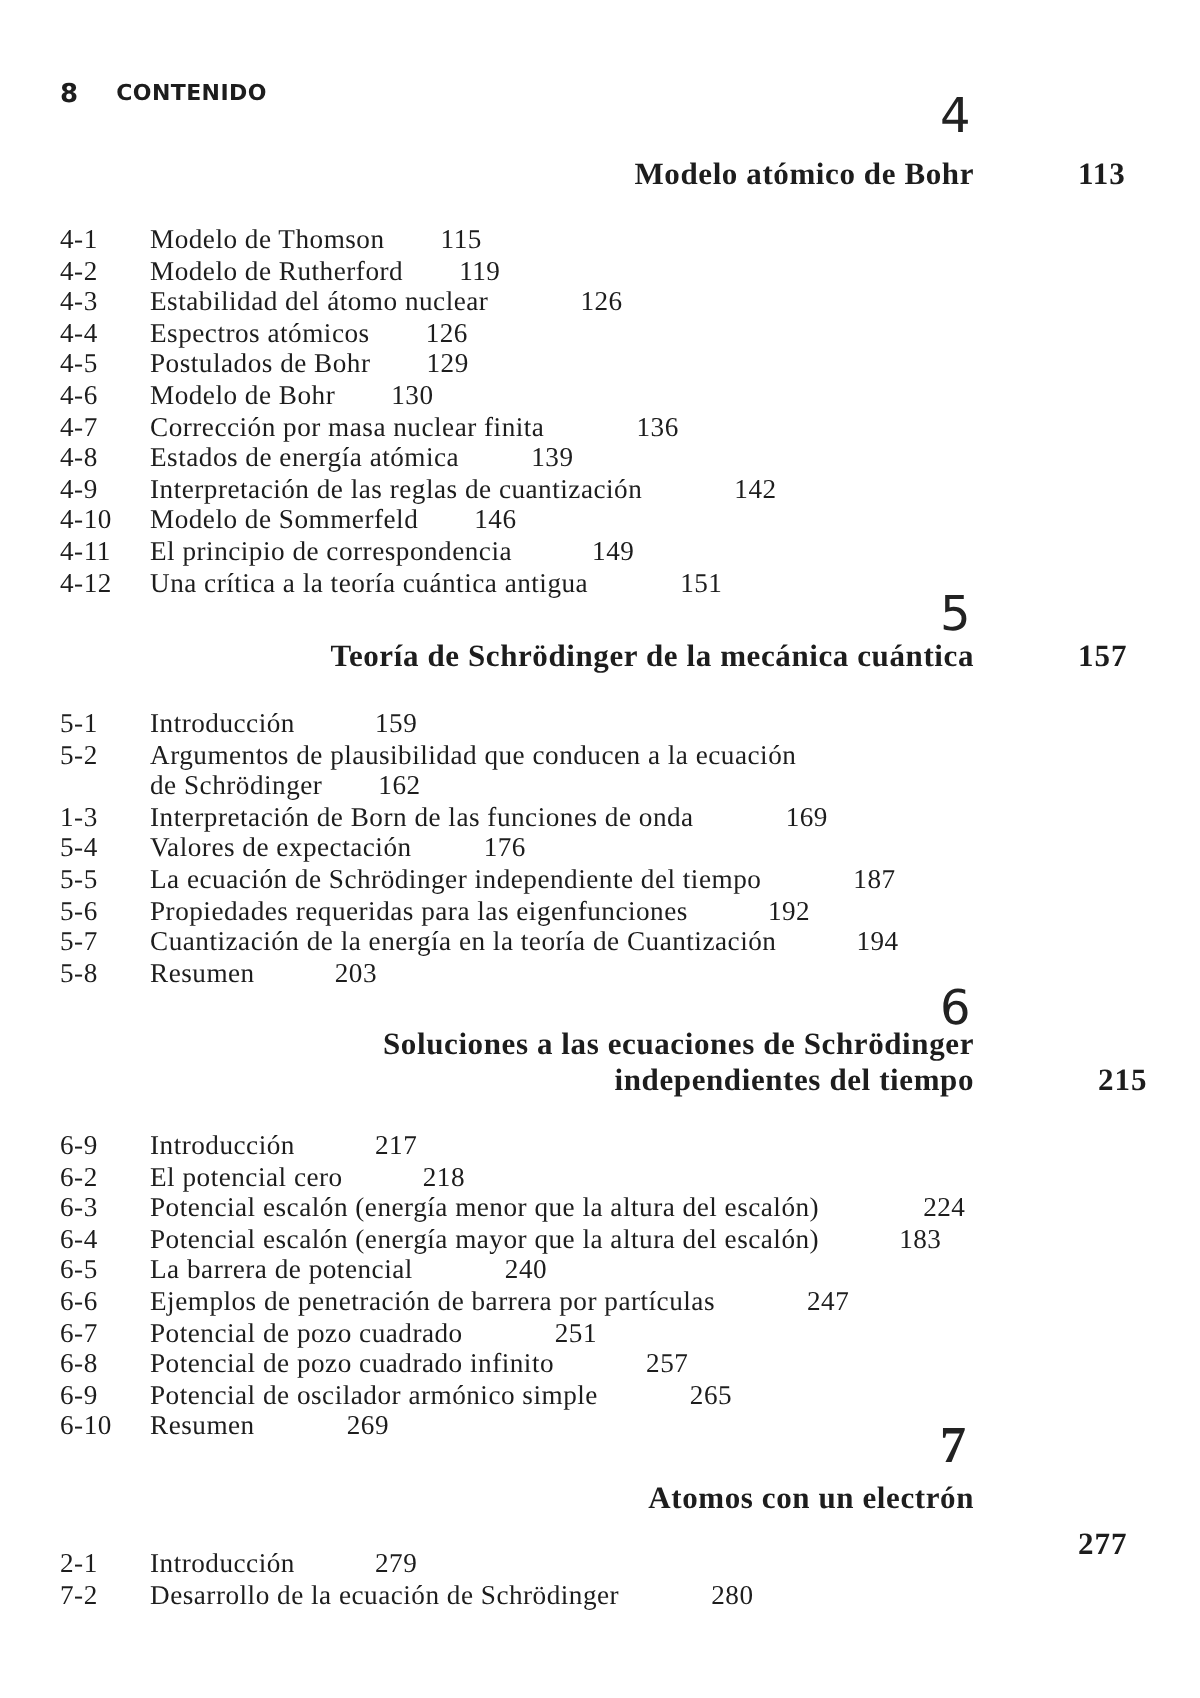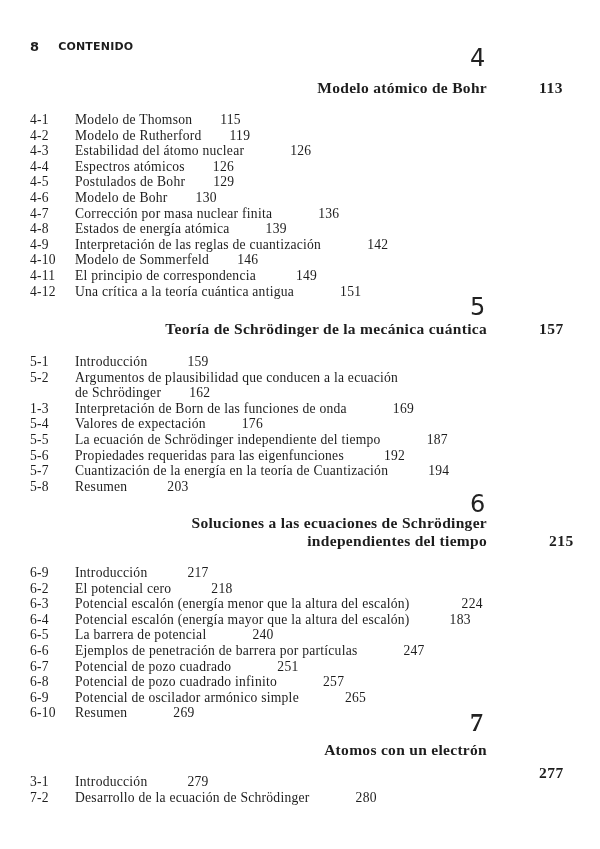--- a/index.html
+++ b/index.html
@@ -167,20 +167,20 @@
       <span class="num">6-10</span>
       <span class="title"><span>Resumen</span><span style="display:inline-block;width:46px"></span><span class="page">269</span></span>
     </div>
 </div>
 
 <div class="chapnum" style="top:708px;font-family:'Liberation Serif',serif;font-weight:bold;font-size:26px;">7</div>
 <div class="chaptitle" style="top:741px;">Atomos con un electrón</div>
 <div class="chappage" style="top:764px;text-align:right;">277</div>
 <div class="list" style="top:774px;">
   <div class="row">
-      <span class="num">3-1</span>
+      <span class="num">2-1</span>
       <span class="title"><span>Introducción</span><span style="display:inline-block;width:40px"></span><span class="page">279</span></span>
     </div>
   <div class="row">
       <span class="num">7-2</span>
       <span class="title"><span>Desarrollo de la ecuación de Schrödinger</span><span style="display:inline-block;width:46px"></span><span class="page">280</span></span>
     </div>
 </div>
 
 </body></html>

